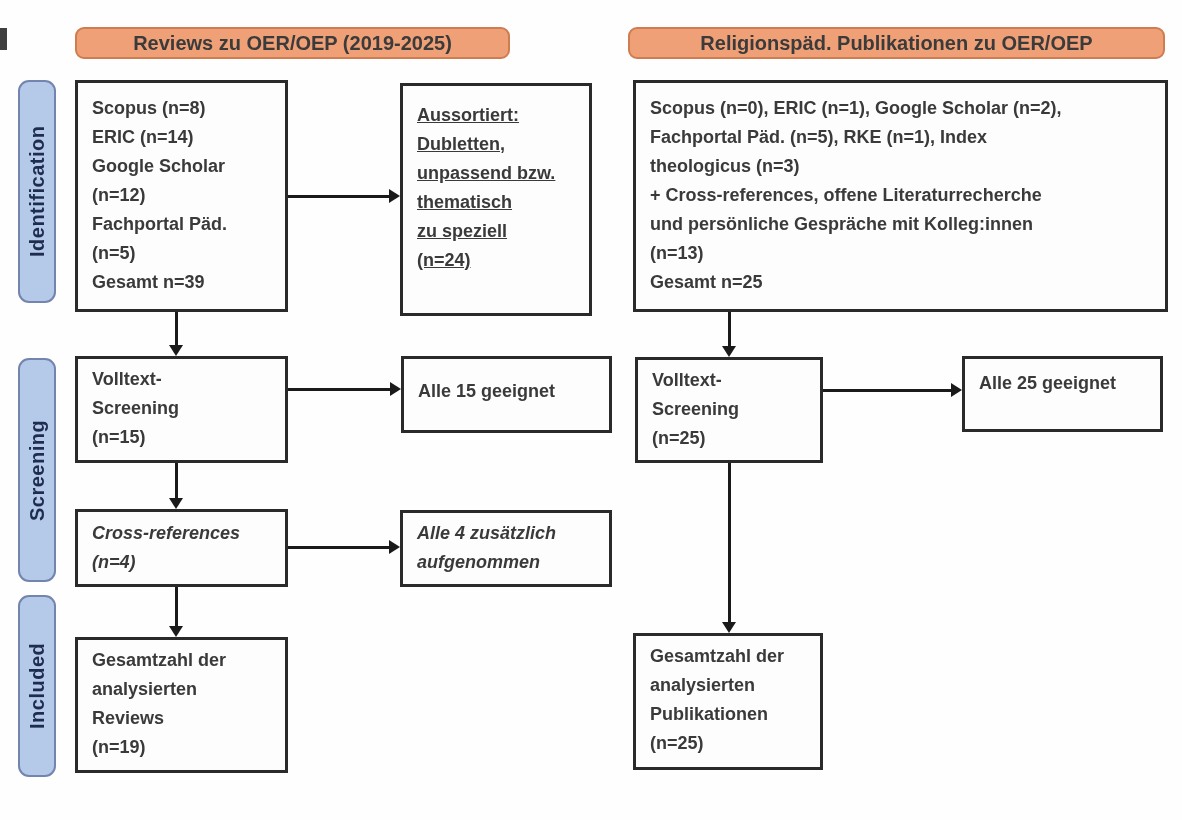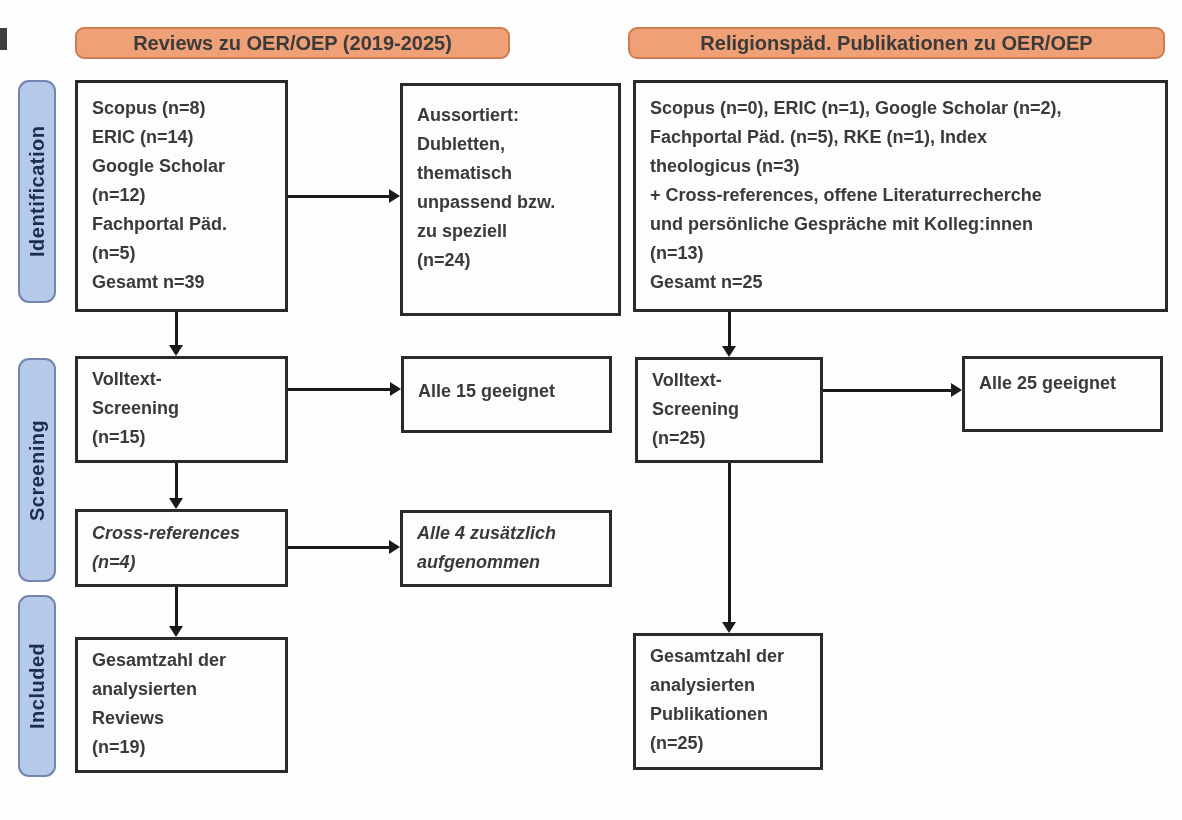--- a/index.html
+++ b/index.html
@@ -75,25 +75,25 @@
   <div class="box" style="left:75px;top:80px;width:213px;height:232px;padding:11px 8px 0 14px;">
     <div class="ln">Scopus (n=8)</div>
     <div class="ln">ERIC (n=14)</div>
     <div class="ln">Google Scholar</div>
     <div class="ln">(n=12)</div>
     <div class="ln">Fachportal Päd.</div>
     <div class="ln">(n=5)</div>
     <div class="ln">Gesamt n=39</div>
   </div>
 
-  <div class="box" style="left:400px;top:83px;width:221px;height:233px;padding:15px 8px 0 14px;line-height:30px;">
+  <div class="box" style="left:400px;top:83px;width:192px;height:233px;padding:15px 8px 0 14px;line-height:30px;text-decoration:underline;">
     <div class="ln">Aussortiert:</div>
     <div class="ln">Dubletten,</div>
+    <div class="ln">unpassend bzw.</div>
     <div class="ln">thematisch</div>
-    <div class="ln">unpassend bzw.</div>
     <div class="ln">zu speziell</div>
     <div class="ln">(n=24)</div>
   </div>
 
   <div class="box" style="left:75px;top:356px;width:213px;height:107px;padding:6px 8px 0 14px;">
     <div class="ln">Volltext-</div>
     <div class="ln">Screening</div>
     <div class="ln">(n=15)</div>
   </div>
 

